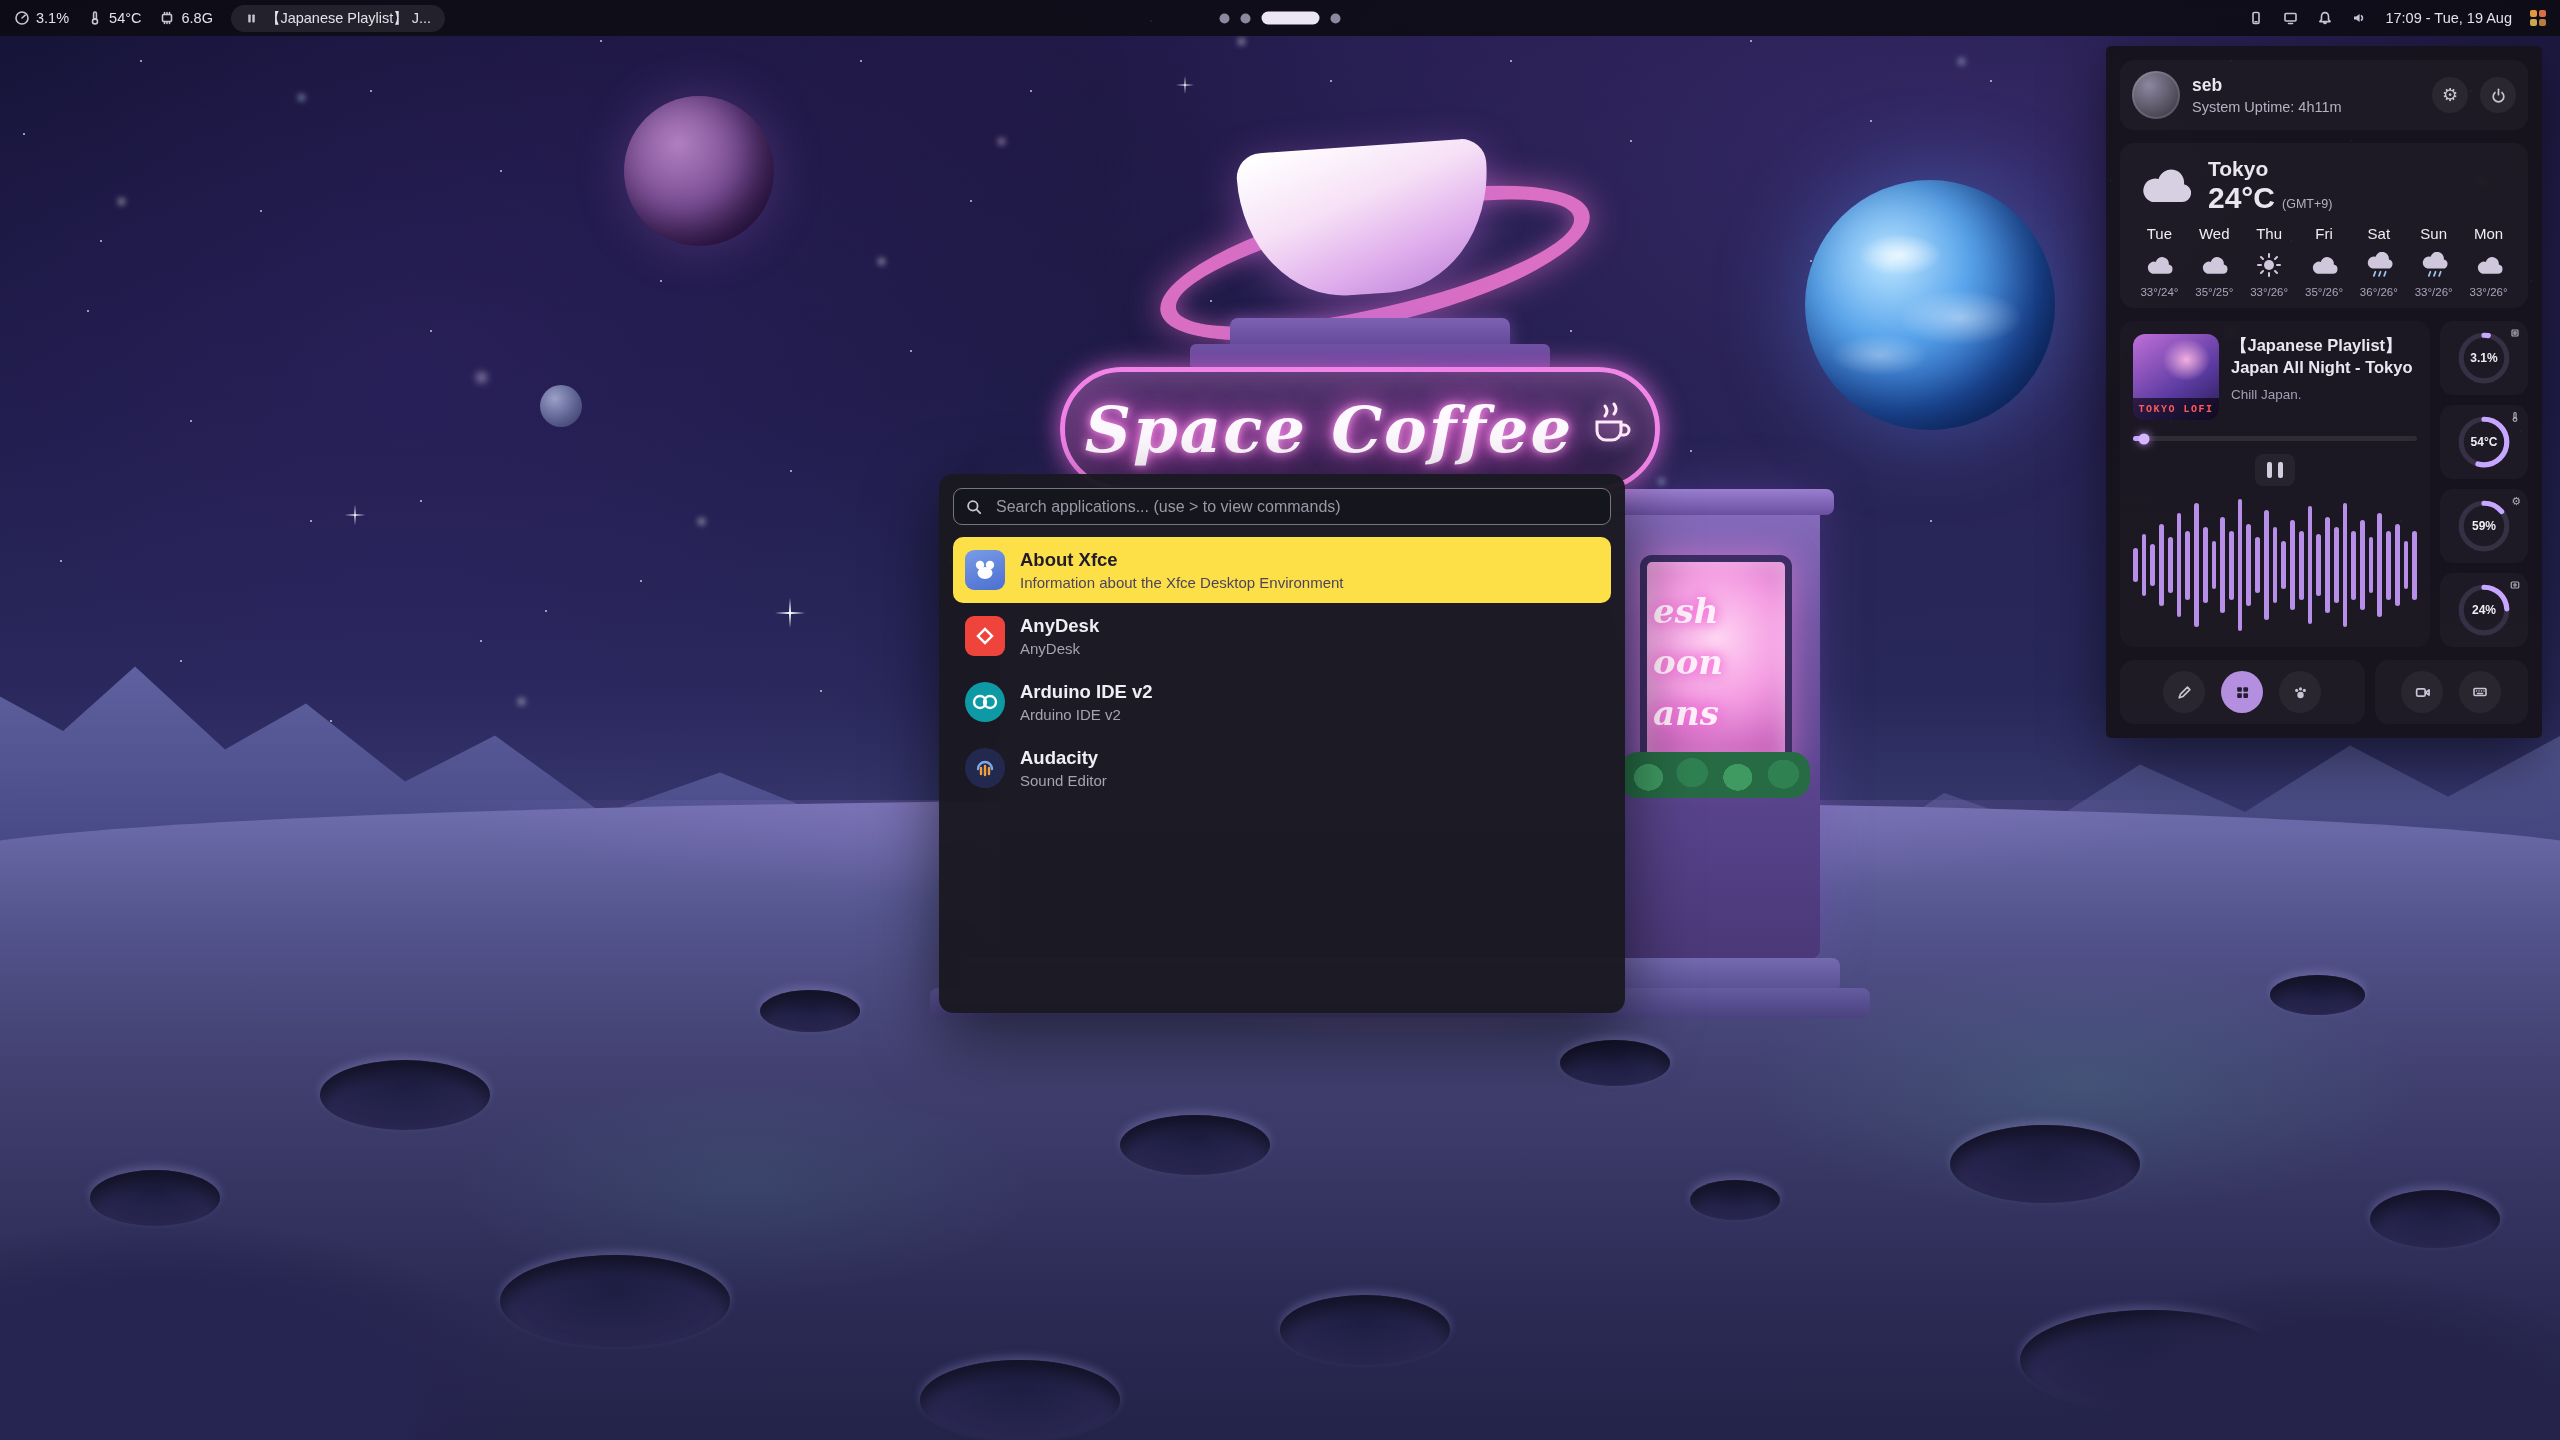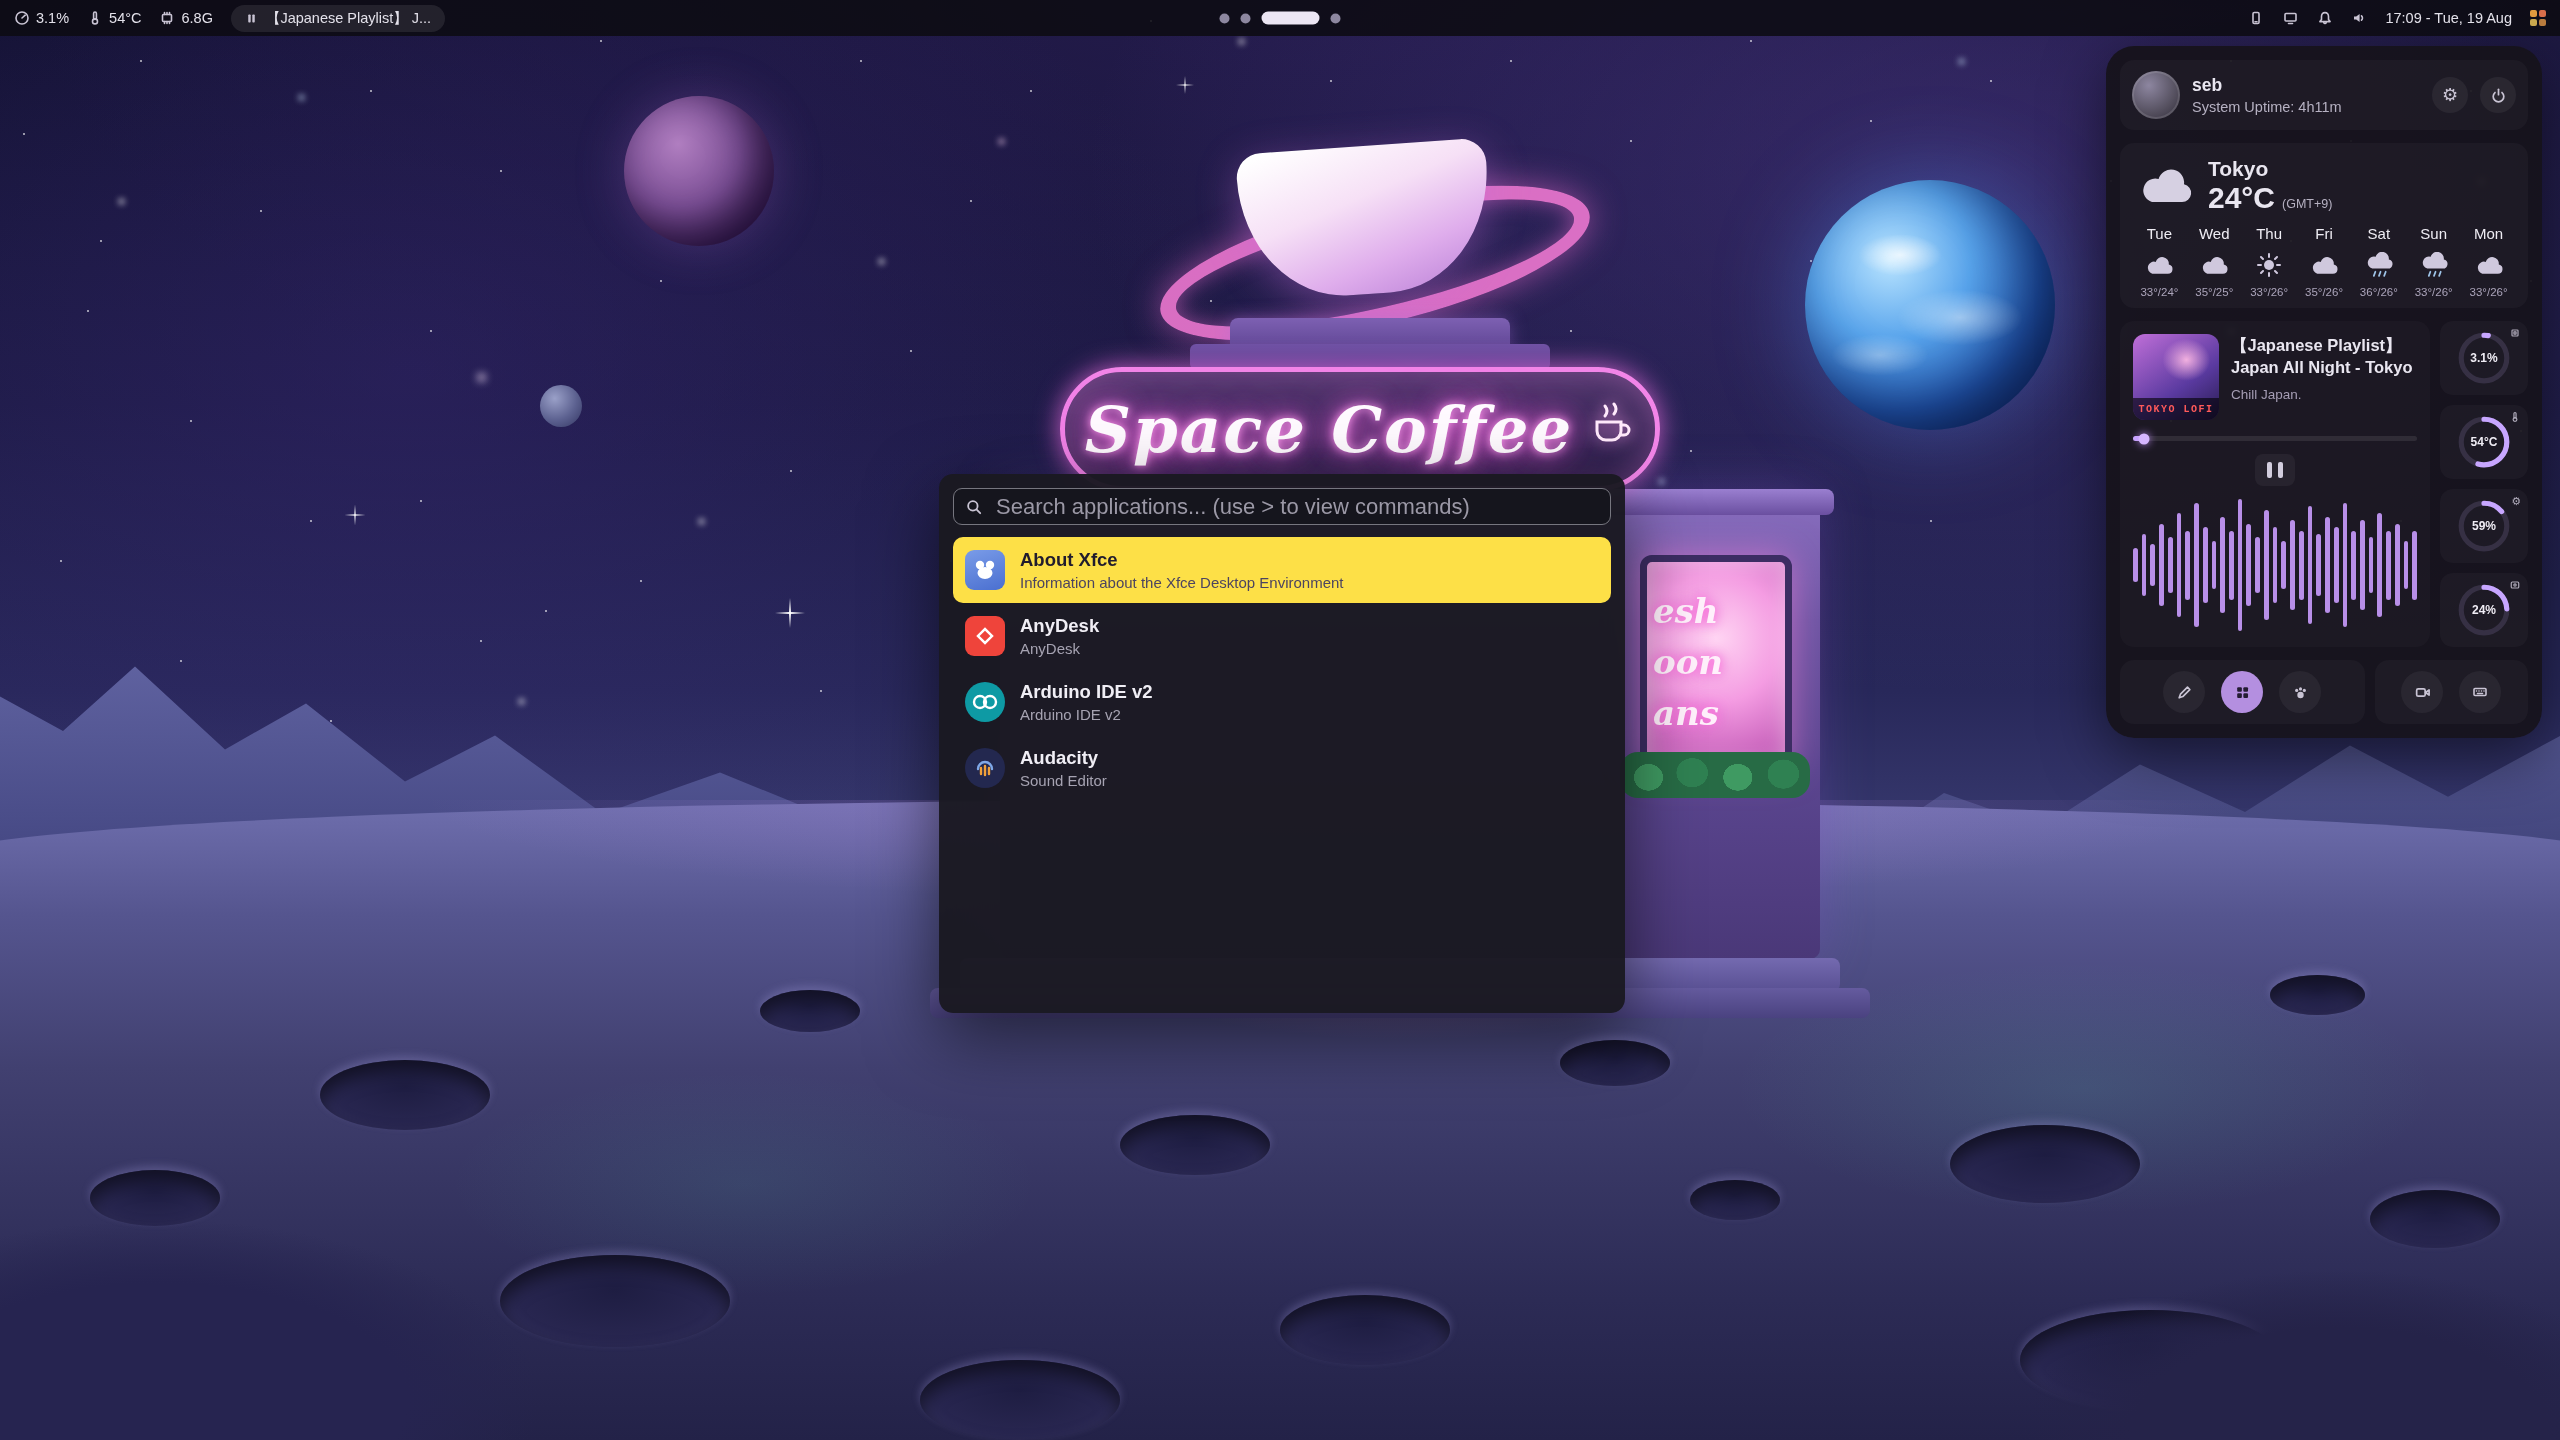--- a/index.html
+++ b/index.html
@@ -134,39 +134,39 @@
   .tb-grid { display:grid; grid-template-columns:7px 7px; grid-gap:2px; }
   .tb-grid span { width:7px; height:7px; border-radius:2px; }
 
   
   .launcher { position:absolute; left:939px; top:474px; width:686px; height:539px; z-index:30;
     background:rgba(26,25,33,.97); border-radius:14px; box-shadow:0 24px 70px rgba(0,0,0,.55);
     padding:14px; display:flex; flex-direction:column; }
   .search-wrap { position:relative; }
   .search-wrap .icon { position:absolute; left:12px; top:50%; transform:translateY(-50%); }
   .search-input { width:100%; height:37px; background:#15151d; border:1.6px solid #76767f;
-    border-radius:9px; color:#e8e6ef; font-size:22px; padding:0 14px 0 42px; outline:none;
+    border-radius:9px; color:#e8e6ef; font-size:16px; padding:0 14px 0 42px; outline:none;
     font-family:"Liberation Sans","DejaVu Sans",sans-serif; }
   .search-input::placeholder { color:#9b98a6; }
   .app-list { margin-top:12px; display:flex; flex-direction:column; }
   .app-row { height:66px; display:flex; align-items:center; gap:15px; padding:0 12px;
     border-radius:10px; cursor:default; }
   .app-row.selected { background:#fde047; }
   .app-icon { width:40px; height:40px; border-radius:9px; flex:none;
     display:flex; align-items:center; justify-content:center; }
   .app-icon.round { border-radius:50%; }
   .app-texts { display:flex; flex-direction:column; gap:3px; min-width:0; }
   .app-title { font-size:18.5px; font-weight:700; color:#f0eef5; }
   .app-desc { font-size:15px; color:#a6a3b2; }
   .app-row.selected .app-title { color:#211c2d; }
   .app-row.selected .app-desc { color:#4c4460; }
 
   
   .panel { position:absolute; left:2106px; top:46px; width:436px; height:692px; z-index:35;
-    background:rgba(22,19,27,.95); border-radius:28px; box-shadow:0 18px 60px rgba(0,0,0,.5);
+    background:rgba(22,19,27,.95); border-radius:5px; box-shadow:0 18px 60px rgba(0,0,0,.5);
     padding:14px; display:flex; flex-direction:column; gap:13px; color:#e9e6f0; }
   .user-row { display:flex; align-items:center; gap:12px; background:rgba(255,255,255,.03);
     border-radius:14px; padding:11px 12px; }
   .avatar { width:48px; height:48px; border-radius:50%; flex:none;
     background:radial-gradient(circle at 35% 30%, #8d86a0, #55505f 60%, #2f2b38);
     box-shadow:inset 0 0 0 2px rgba(255,255,255,.12); }
   .user-name { font-size:17.5px; font-weight:700; }
   .user-uptime { font-size:14.5px; color:#b6b1c2; margin-top:3px; }
   .round-btn { width:36px; height:36px; border-radius:50%; background:rgba(255,255,255,.06);
     display:flex; align-items:center; justify-content:center; flex:none; }

